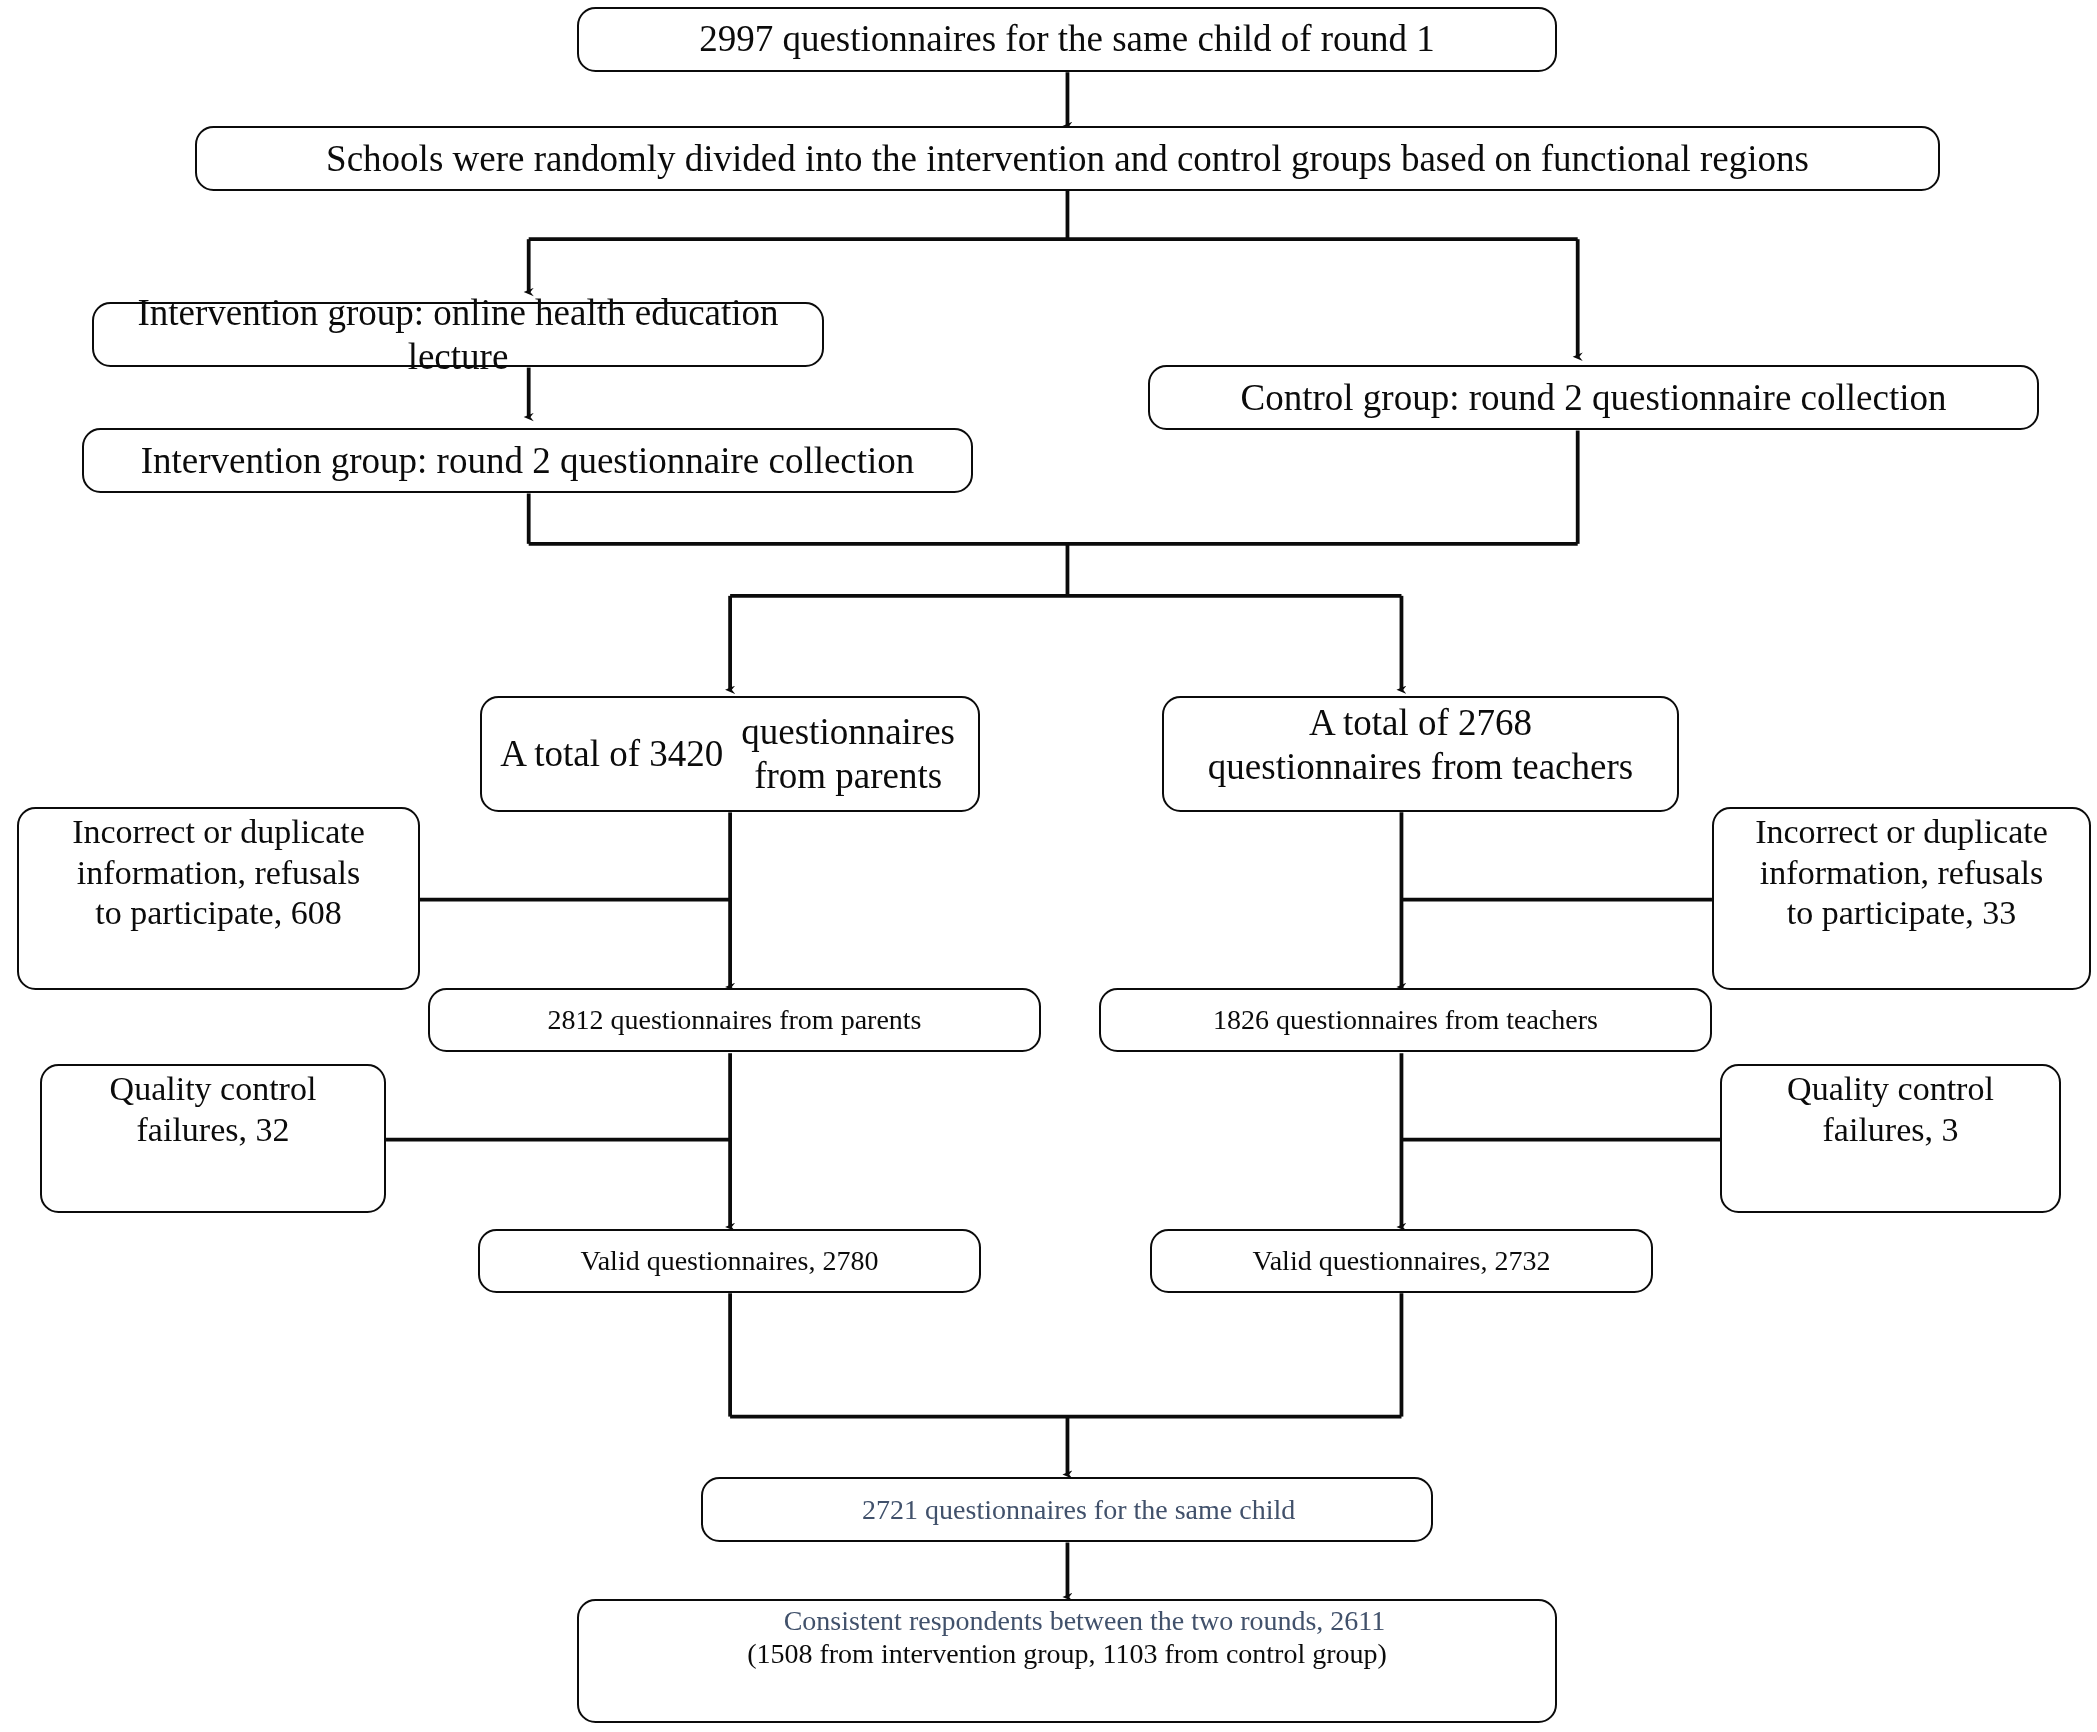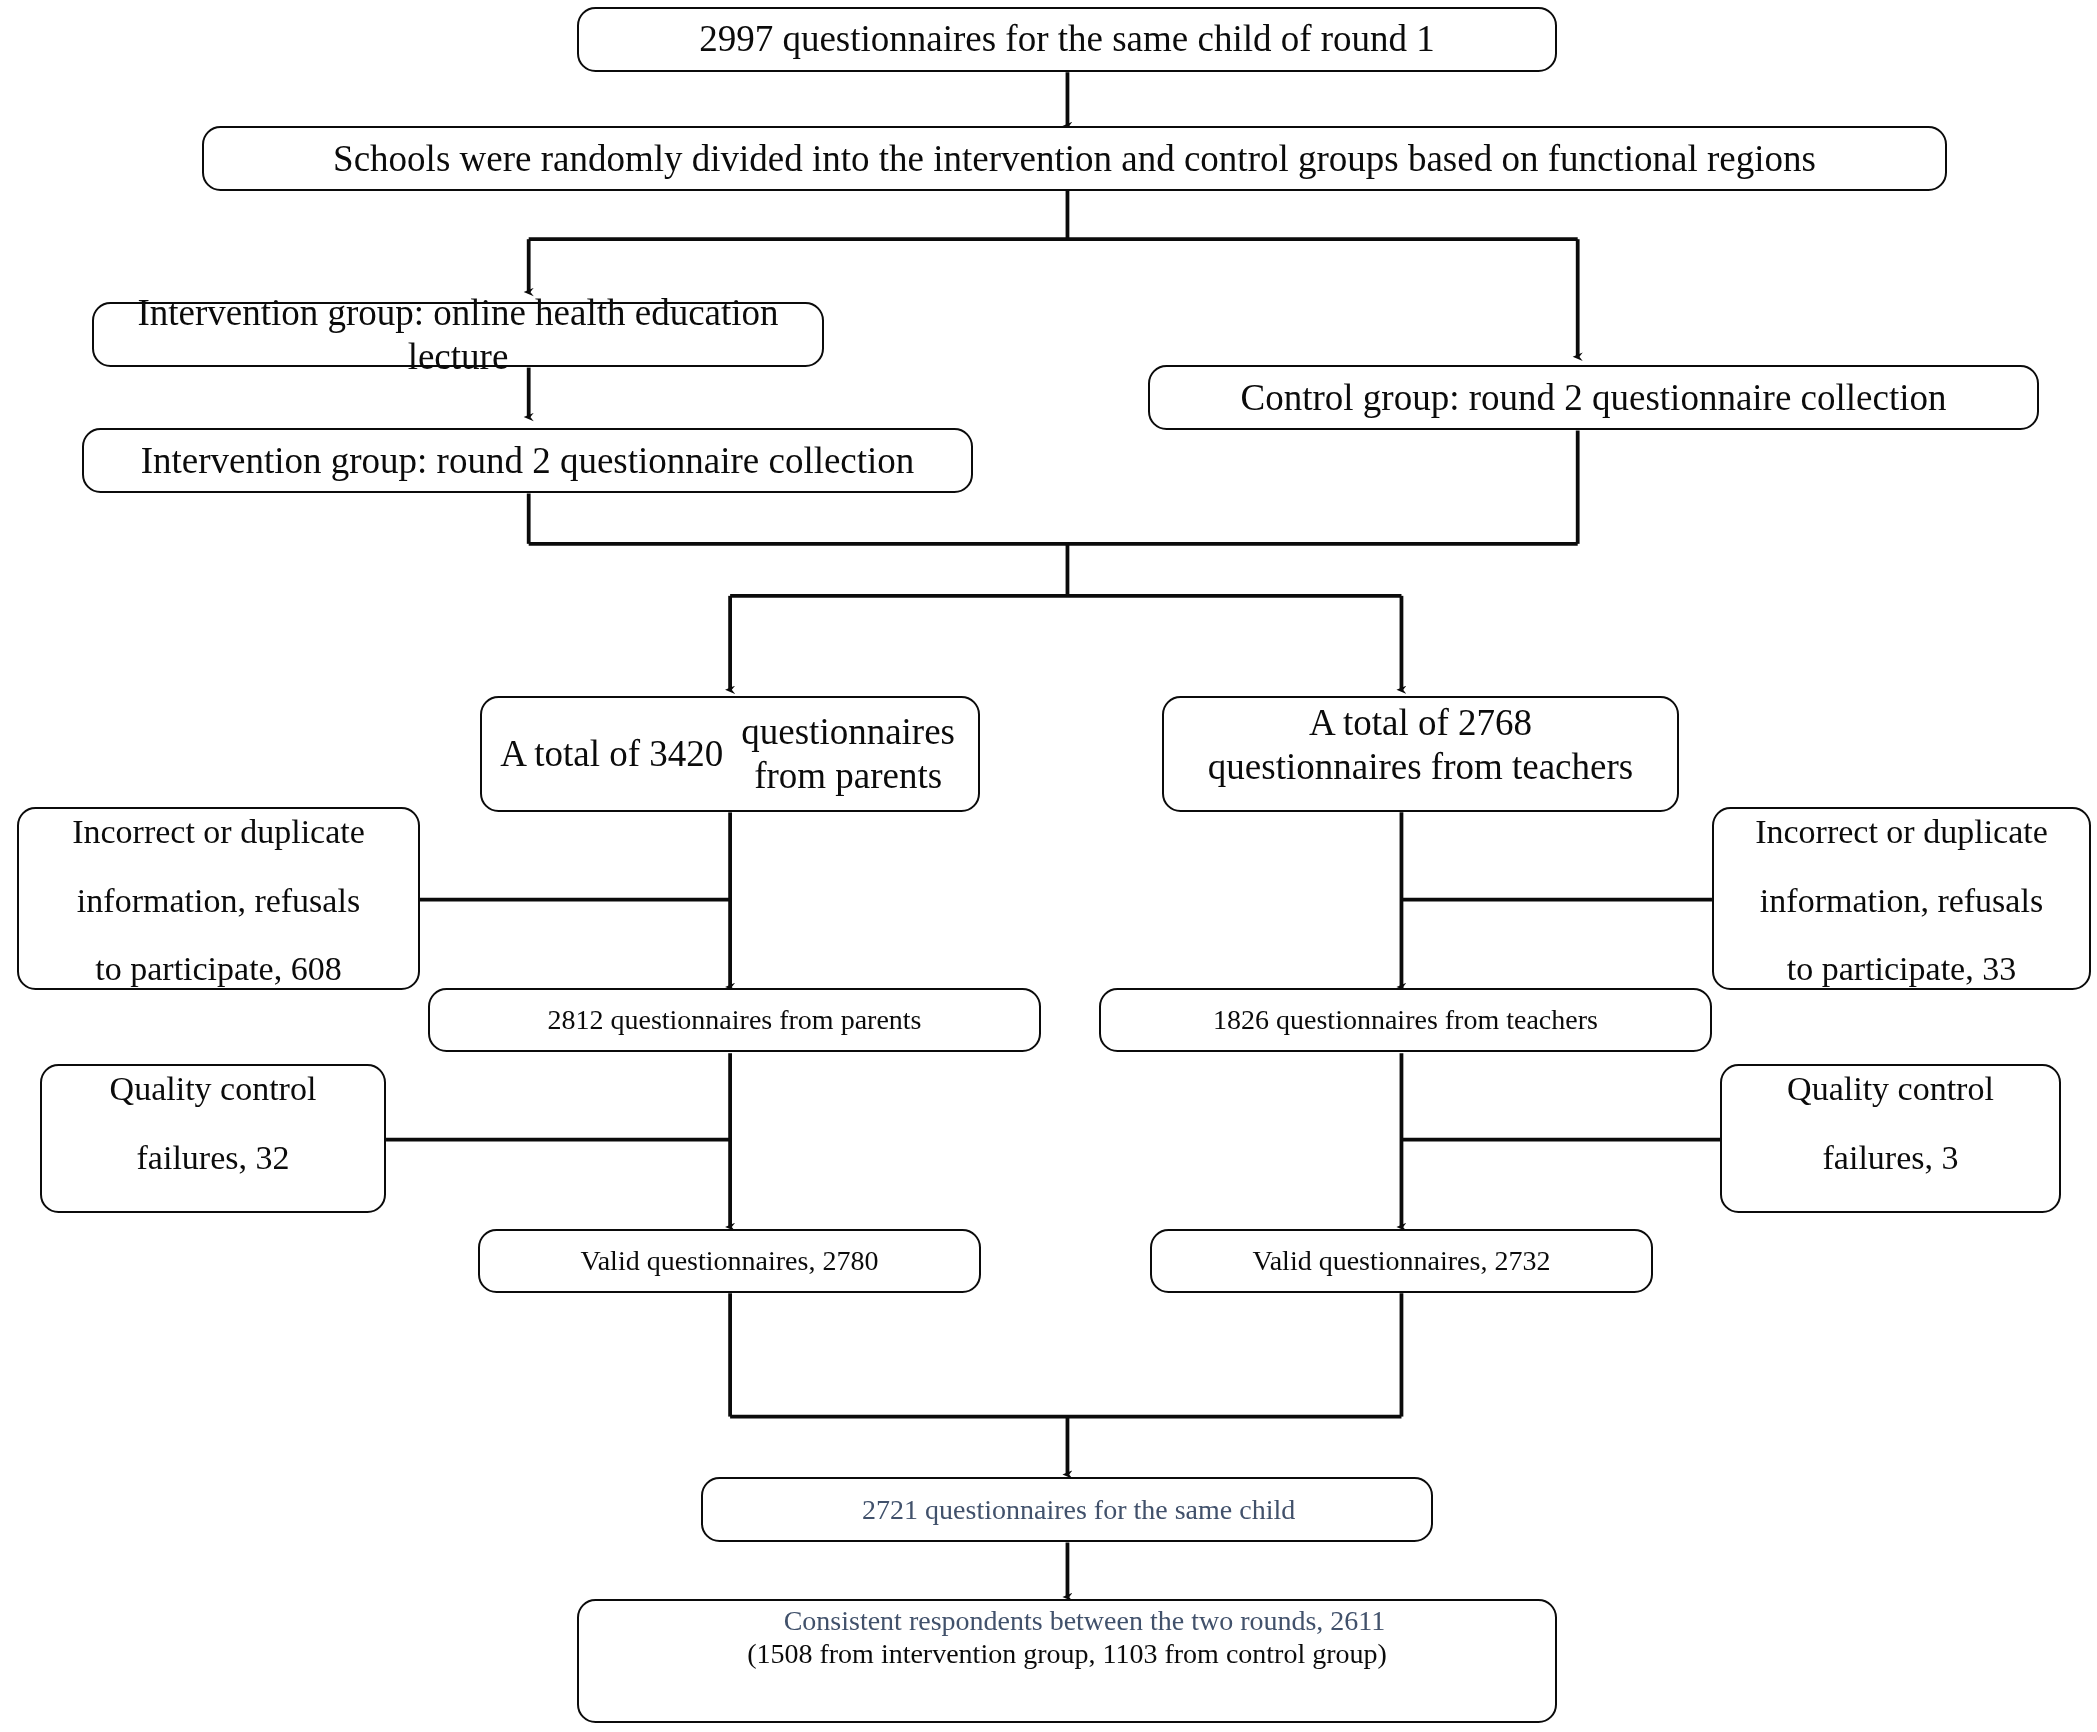--- a/index.html
+++ b/index.html
@@ -32,21 +32,21 @@
     align-items: center;
     justify-content: flex-start;
     text-align: center;
     color: #0b0b0b;
     line-height: 1.18;
     padding: 3.4px 11.7px;
   }
   .node .txt { display: block; width: 100%; }
   .fs-big   { font-size: 37px; }
   .fs-med   { font-size: 28px; }
-  .fs-sm    { font-size: 34px; gap: 28px; }
+  .fs-sm    { font-size: 34px; }
   .accent   { color: #41516b; padding-left: 35px; }
 </style>
 </head>
 <body>
 
 <div id="stage">
 
   <svg class="connectors" viewBox="0 0 2500 2065" xmlns="http://www.w3.org/2000/svg">
     <defs>
       <marker id="ah" markerWidth="14" markerHeight="14" refX="5" refY="6" orient="auto" markerUnits="userSpaceOnUse">
@@ -91,21 +91,21 @@
       <line x1="1272" y1="1688" x2="1272" y2="1757" marker-end="url(#ah)"></line>
 
       <line x1="1272" y1="1838" x2="1272" y2="1903" marker-end="url(#ah)"></line>
     </g>
   </svg>
 
   <div class="node fs-big" style="left:577px; top:6.7px; width:980px; height:65px;">
     <span class="txt">2997 questionnaires for the same child of round 1</span>
   </div>
 
-  <div class="node fs-big" style="left:202px; top:126px; width:1745px; height:65px;">
+  <div class="node fs-big" style="left:195px; top:126px; width:1745px; height:65px;">
     <span class="txt">Schools were randomly divided into the intervention and control groups based on functional regions</span>
   </div>
 
   <div class="node fs-big" style="left:92px; top:302px; width:732px; height:65px;">
     <span class="txt">Intervention group: online health education lecture</span>
   </div>
 
   <div class="node fs-big" style="left:1148px; top:365px; width:891px; height:65px;">
     <span class="txt">Control group: round 2 questionnaire collection</span>
   </div>

